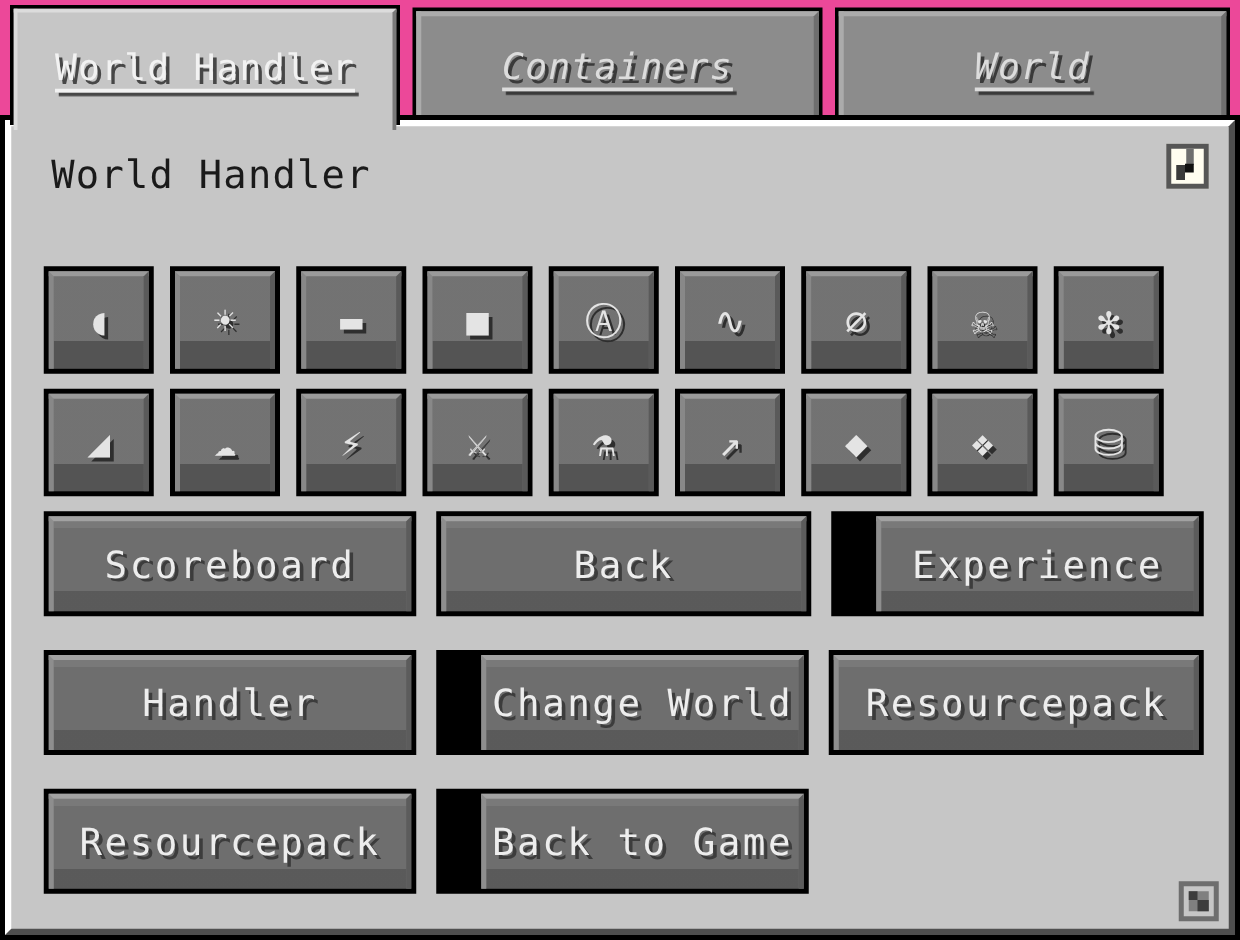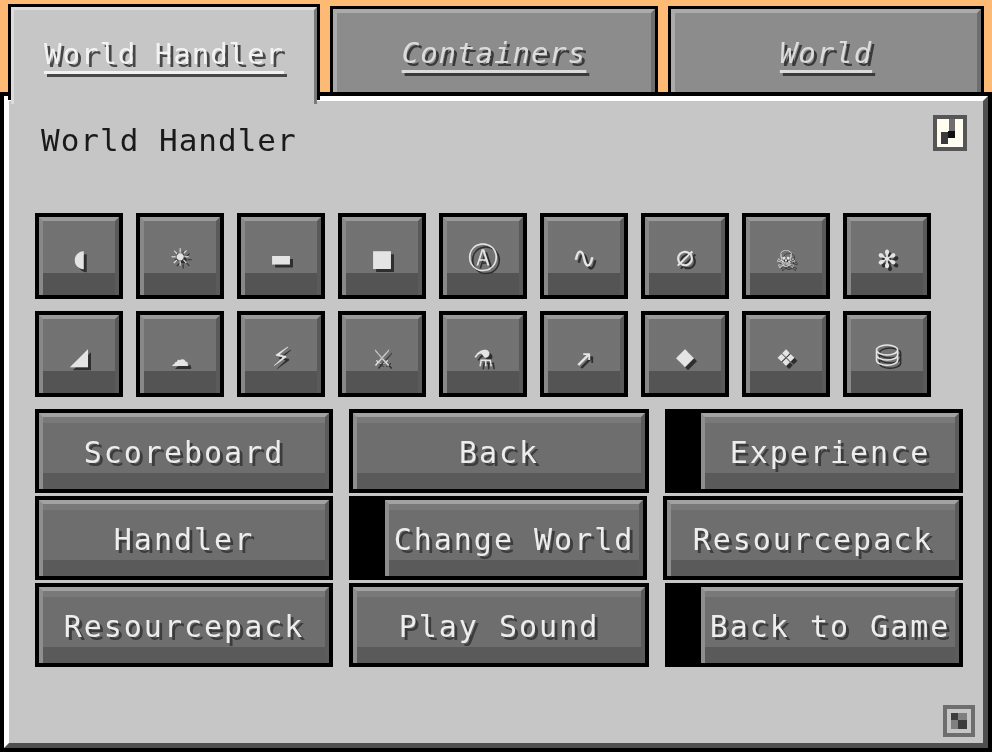--- a/index.html
+++ b/index.html
@@ -12,21 +12,21 @@
     background: #ECE9DB;
     font-family: "DejaVu Sans Mono", "Liberation Mono", monospace;
     -webkit-font-smoothing: none;
     font-smooth: never;
   }
 
   #root {
     position: relative;
     width: 992px;
     height: 544px;
-    background: #fdba74;
+    background: #ec4899;
     text-align: right;
   }
 
   
   .tabbar {
     position: absolute;
     left: 0; top: 0;
     width: 992px; height: 96px;
   }
 
@@ -224,21 +224,21 @@
     font-size: 30px;
     line-height: 1;
     color: #E4E4E4;
     text-shadow: 3px 3px 0 #2E2E2E;
     user-select: none;
   }
 
   .text-row {
     display: flex;
     gap: 16px;
-    margin-bottom: 3px;
+    margin-bottom: 27px;
   }
 
   .text-btn {
     position: relative;
     background: #000000;
     padding: 4px;
     height: 84px;
     cursor: pointer;
     flex: none;
   }
@@ -449,25 +449,20 @@
               </div>
             </div>
         </div>
 
         <div class="text-row">
           <div class="text-btn w1">
               <div class="face">
                 <span class="label">Resourcepack</span>
               </div>
             </div>
-          <div class="text-btn w2">
-              <div class="face">
-                <span class="label">Play Sound</span>
-              </div>
-            </div>
           <div class="text-btn w3">
               <div class="face">
                 <span class="label">Back to Game</span>
               </div>
             </div>
         </div>
 
       </div>
     </div>
   </div>

